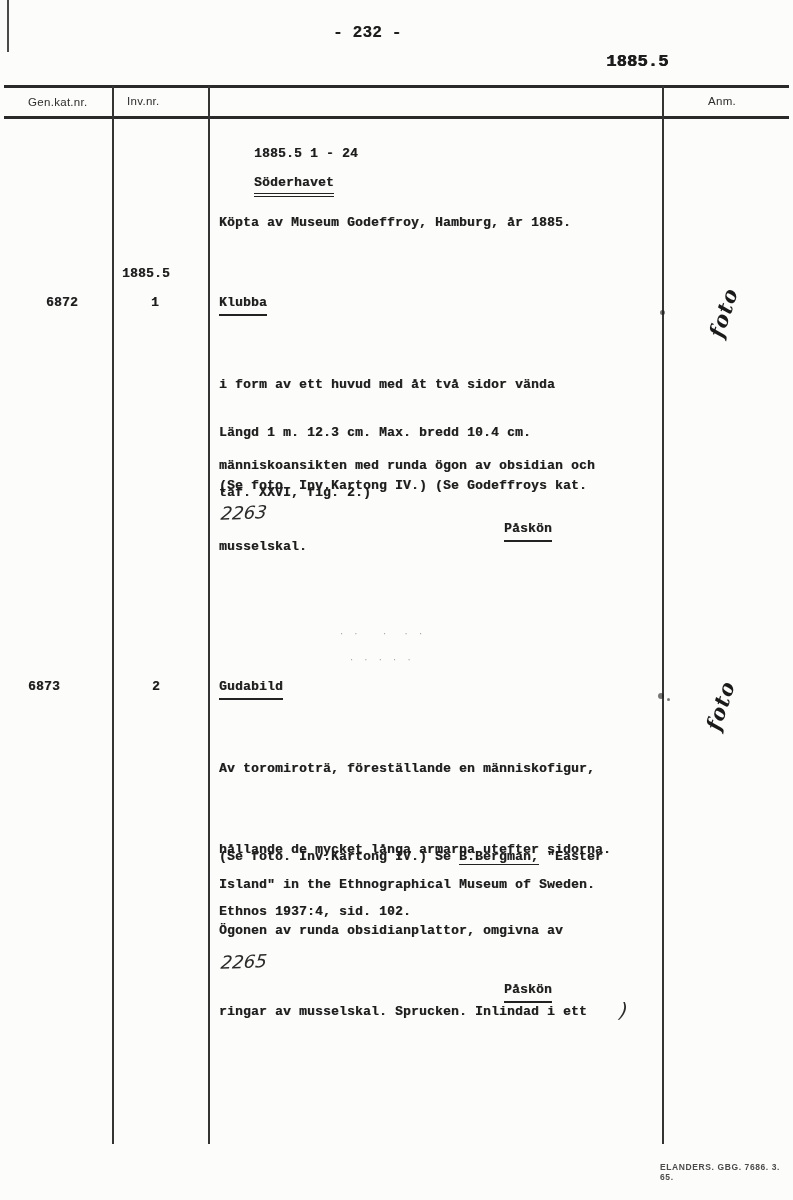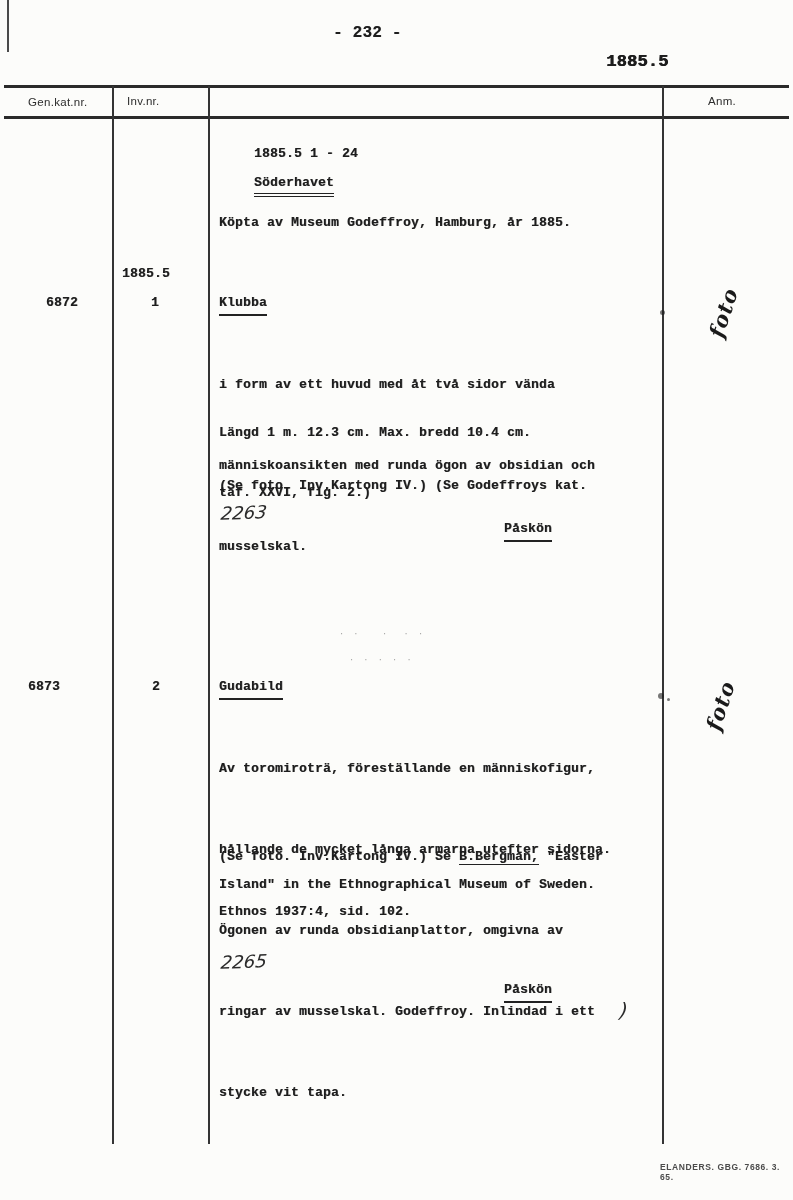--- a/index.html
+++ b/index.html
@@ -92,22 +92,21 @@
   <div class="noise-dots" style="left:340px;top:628px;">· ·   ·  · ·</div>
   <div class="noise-dots" style="left:350px;top:654px;">· · · · ·</div>
 
   <div class="tw" style="left:28px;top:673px;">6873</div>
   <div class="tw" style="left:152px;top:673px;">2</div>
   <div class="tw" style="left:219px;top:673px;"><span class="u">Gudabild</span></div>
   <div class="tw tw-lines" style="left:219px;top:701px;">
     <div>Av toromiroträ, föreställande en människofigur,</div>
     <div>hållande de mycket långa armarna utefter sidorna.</div>
     <div>Ögonen av runda obsidianplattor, omgivna av</div>
-    <div>ringar av musselskal. Godeffroy. Inlindad i ett</div>
-    <div>stycke vit tapa.</div>
+    <div>ringar av musselskal. Sprucken. Inlindad i ett</div>
   </div>
   <div class="tw" style="left:219px;top:843px;"><span>(Se foto. Inv.Kartong IV.) Se </span><span class="u-thin">B.Bergman,</span><span> "Easter</span></div>
   <div class="tw" style="left:219px;top:871px;">Island" in the Ethnographical Museum of Sweden.</div>
   <div class="tw" style="left:219px;top:898px;">Ethnos 1937:4, sid. 102.</div>
   <div class="hand" style="left:221px;top:951px;">2265</div>
   <div class="tw" style="left:504px;top:976px;"><span class="u">Påskön</span></div>
   <div class="hand" style="left:620px;top:998px;font-size:20px;">)</div>
   <div class="foto" style="left:695px;top:693px;">foto</div>
   <div class="speck" style="left:658px;top:693px;width:6px;height:6px;"></div>
   <div class="speck" style="left:667px;top:698px;width:3px;height:3px;"></div>

